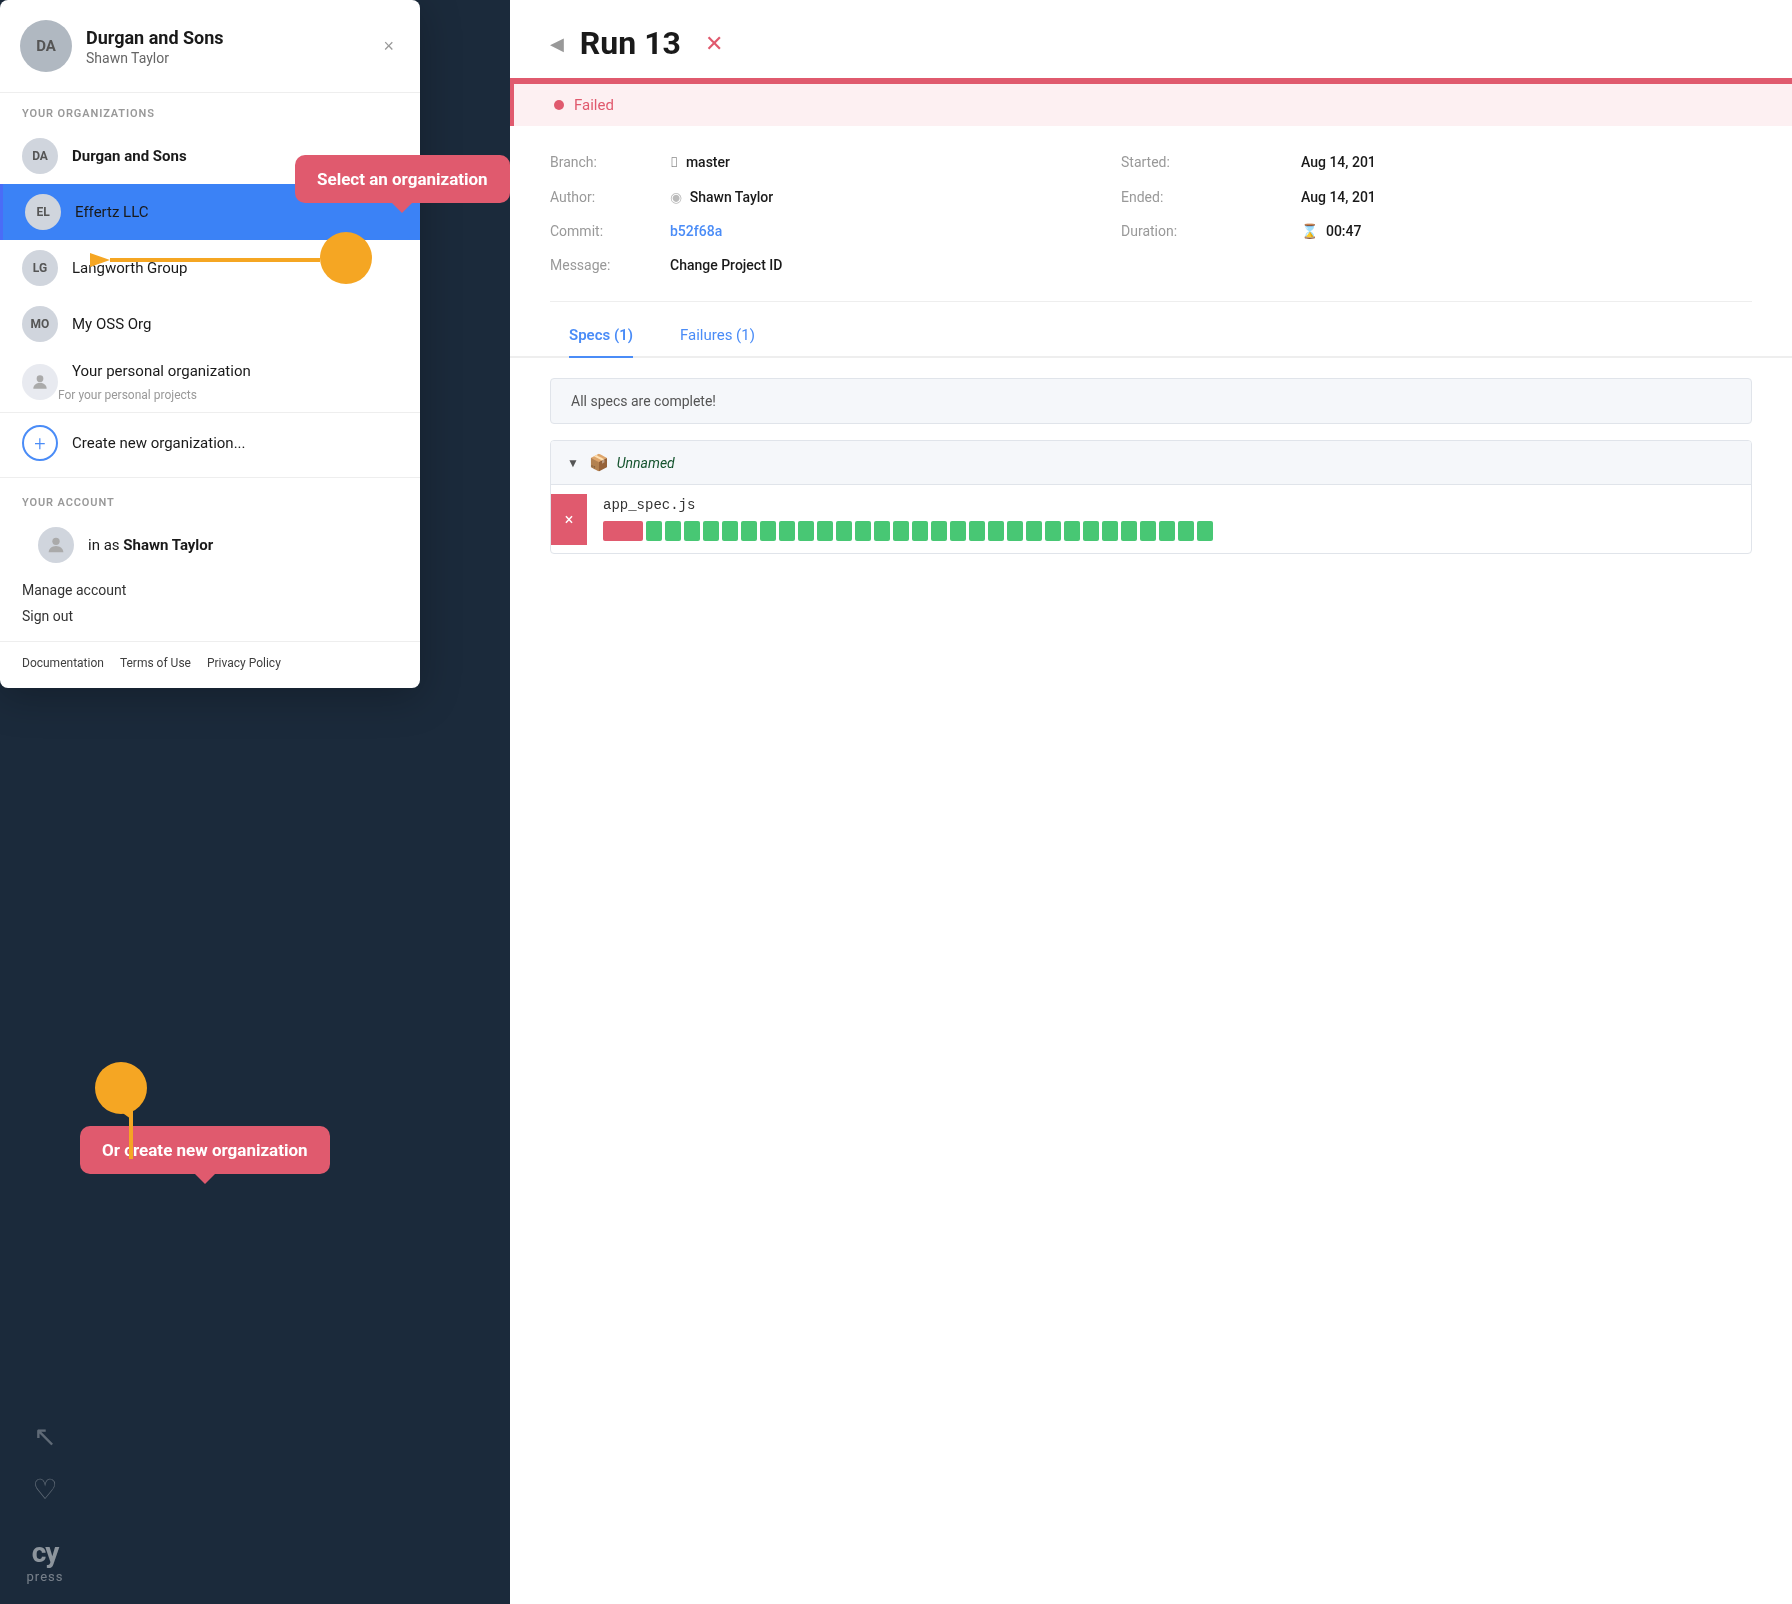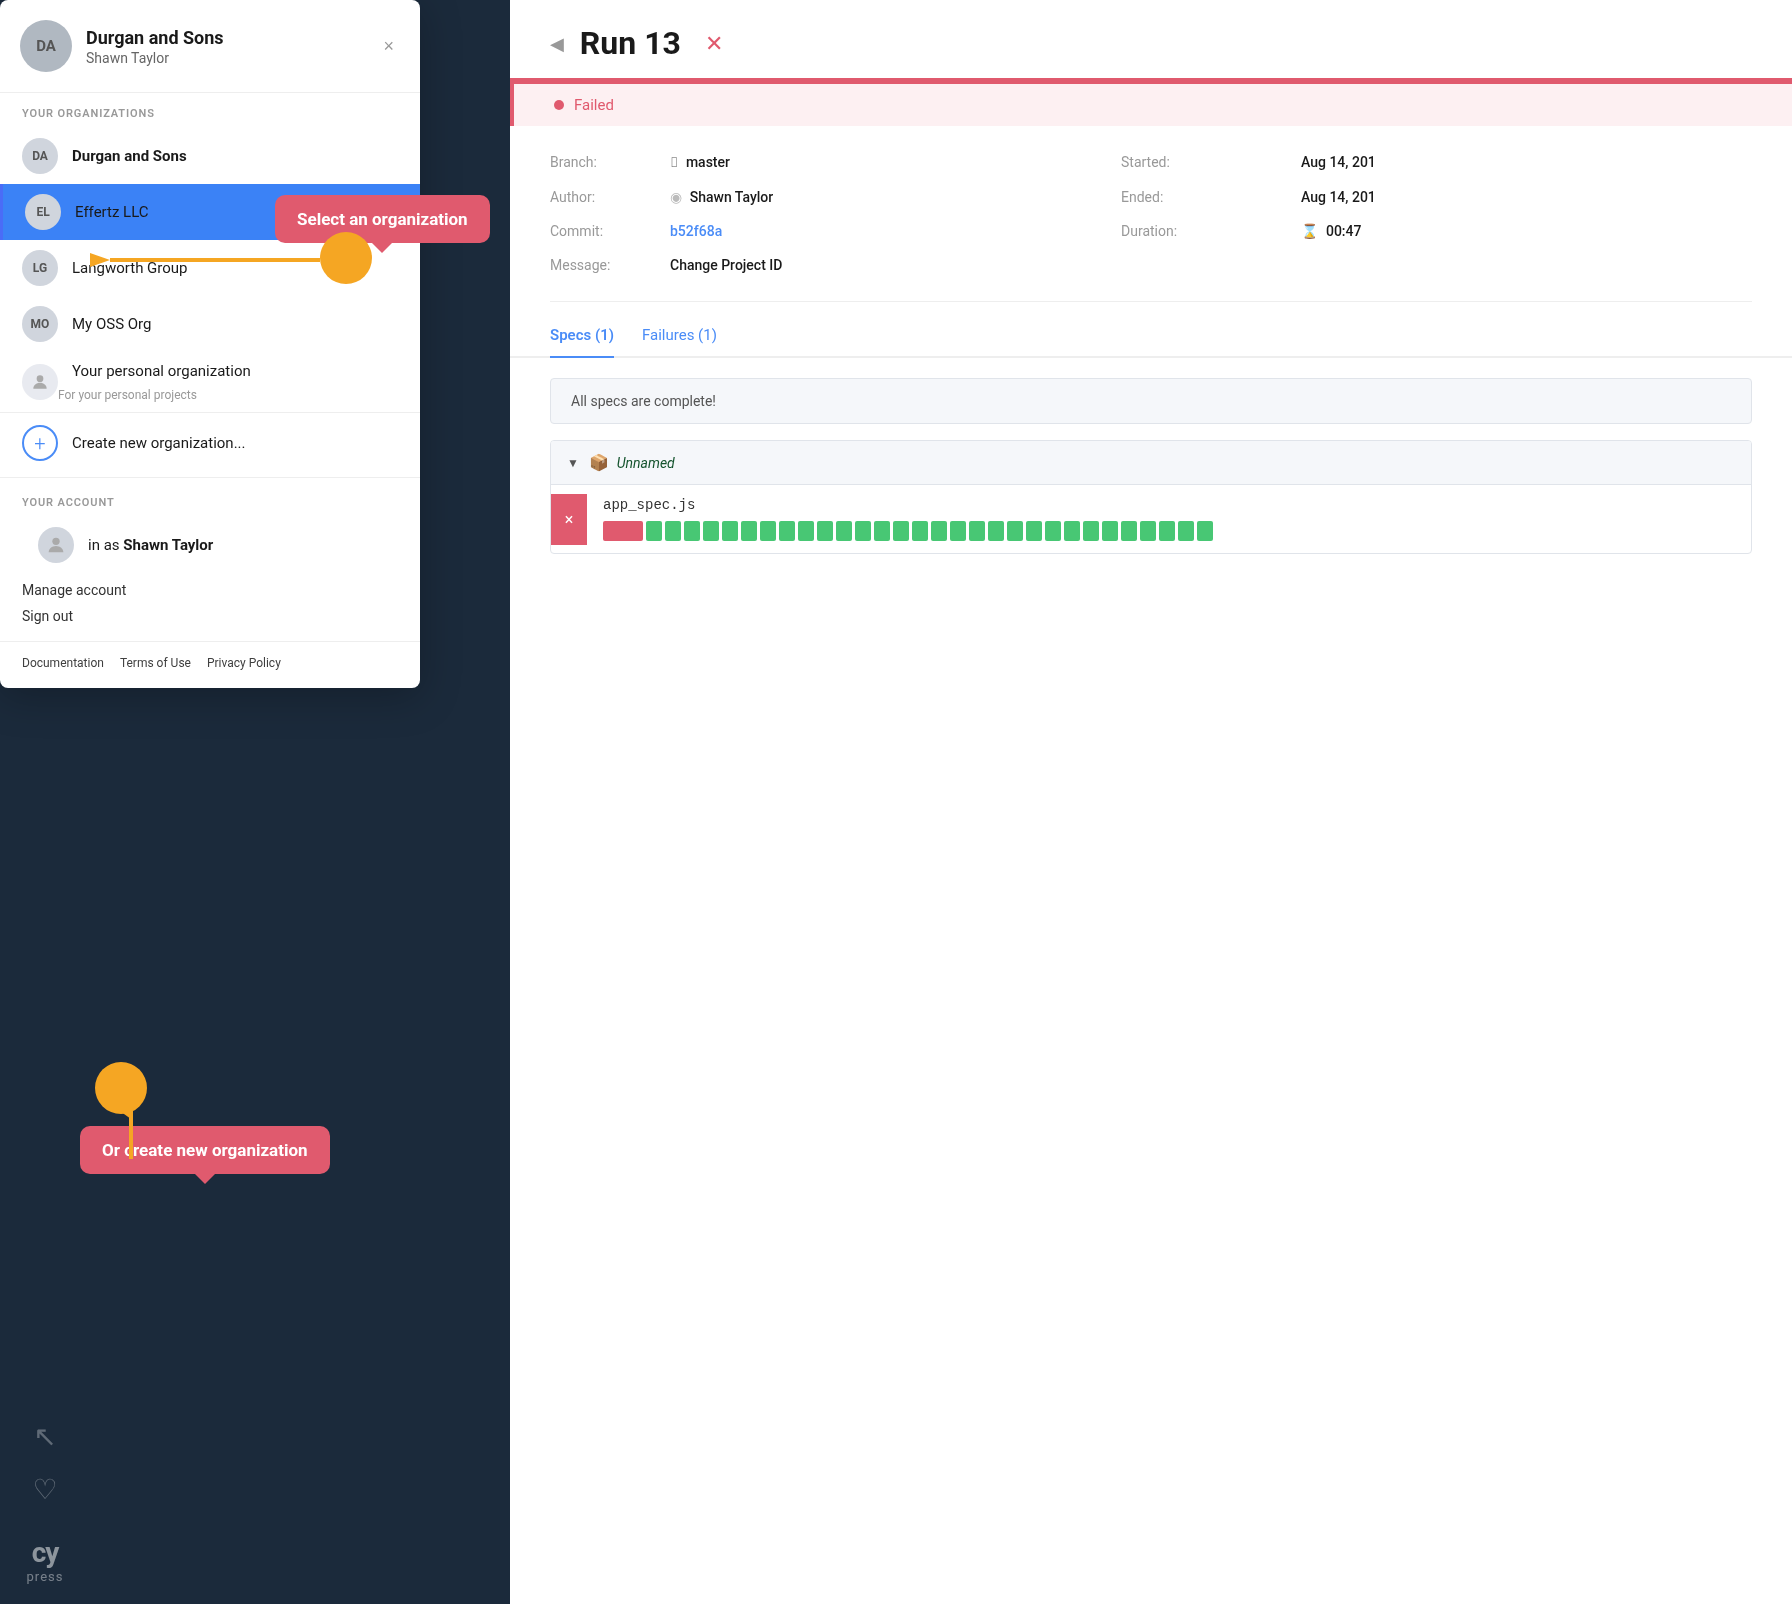--- a/index.html
+++ b/index.html
@@ -364,20 +364,21 @@
     }
 
     .tab {
       padding: 12px 0;
       margin-right: 28px;
       font-size: 15px;
       cursor: pointer;
       color: #4a8cf7;
       border-bottom: 2px solid transparent;
       margin-bottom: -2px;
+      margin-left: 19px;
     }
 
     .tab.active {
       border-bottom: 2px solid #4a8cf7;
       font-weight: 600;
     }
 
     
     .specs-content {
       padding: 20px 40px;
@@ -487,22 +488,21 @@
     }
 
     .tooltip-bubble::after {
       content: '';
       position: absolute;
       border: 10px solid transparent;
     }
 
     .tooltip-select {
       top: 155px;
-      left: 275px;
-      margin-top: 40px;
+      left: 295px;
     }
 
     .tooltip-select::after {
       border-top-color: #e05a6e;
       bottom: -20px;
       left: 50%;
       transform: translateX(-50%);
     }
 
     .tooltip-create {

